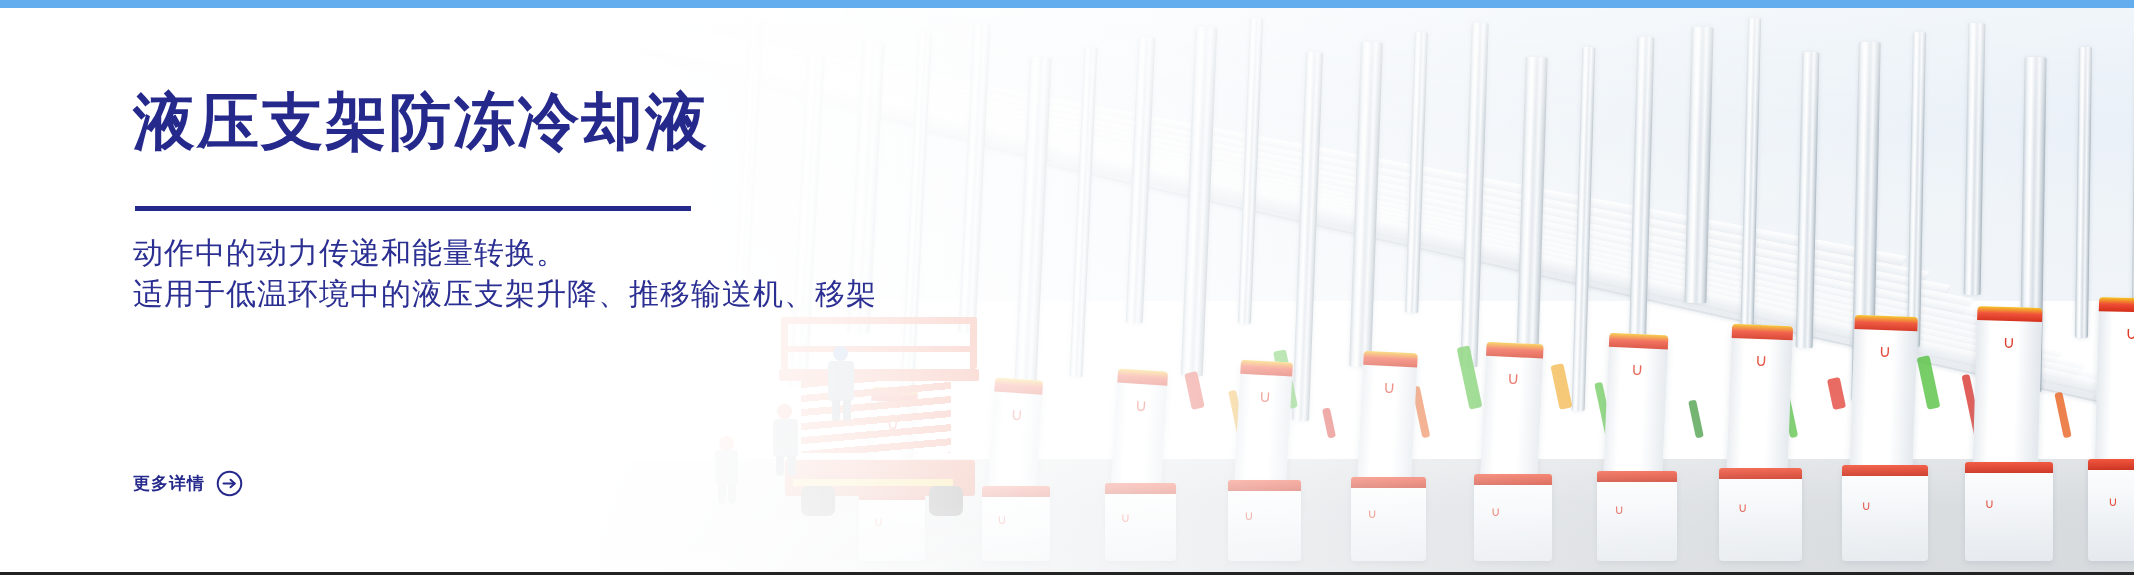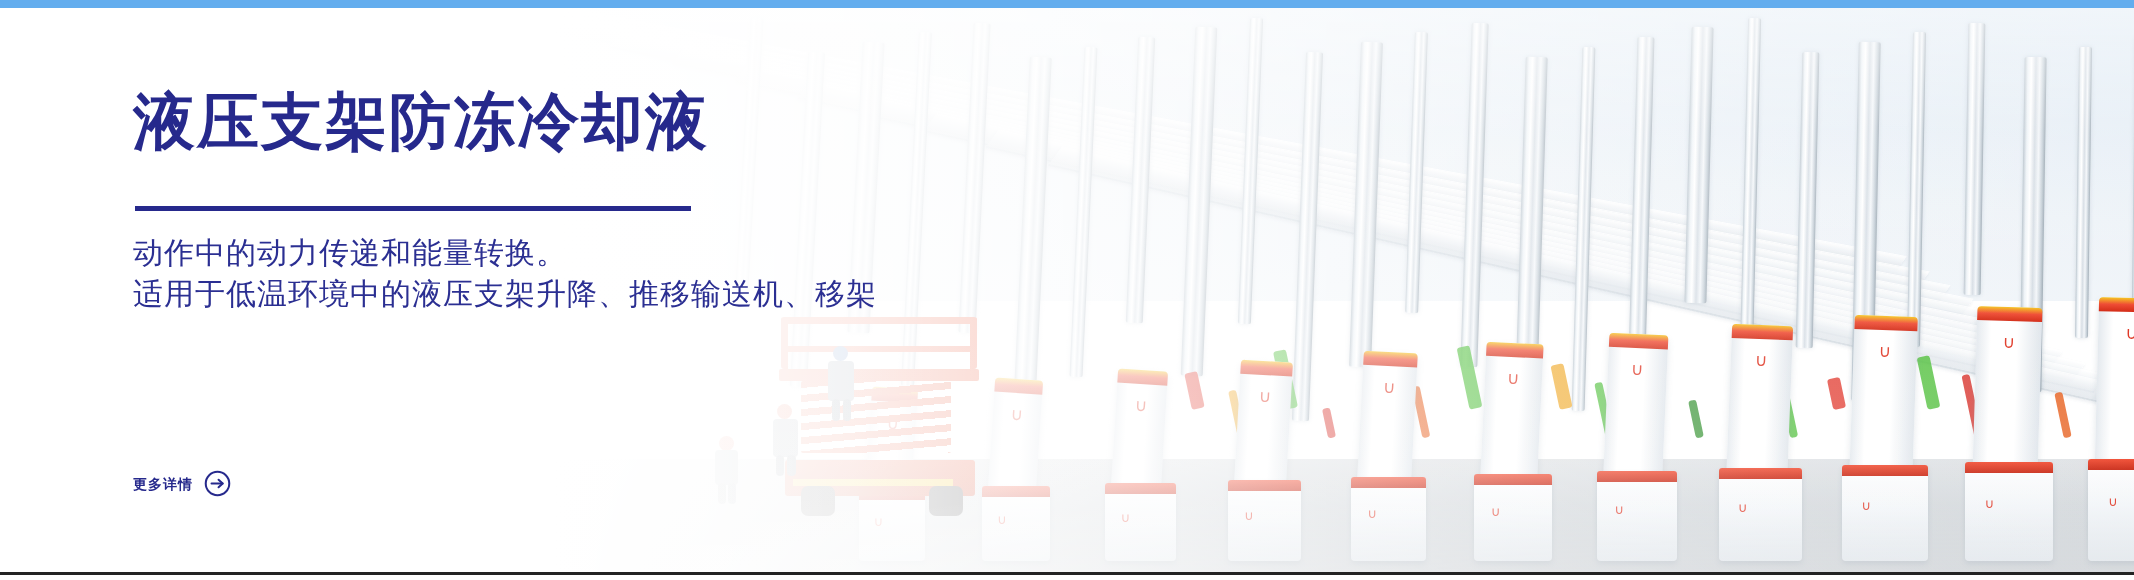--- a/index.html
+++ b/index.html
@@ -201,21 +201,21 @@
     white-space:nowrap;
   }
   .subtitle .line{ display:block; }
 
   .more-link{
     position:absolute; top:470px; left:0;
     display:flex; align-items:center; gap:11px;
     text-decoration:none; cursor:pointer;
   }
   .more-text{
-    font-size:14px; line-height:26px; font-weight:bold;
+    font-size:17px; line-height:26px; font-weight:bold;
     color:#26298c; letter-spacing:1px; white-space:nowrap;
   }
   .more-arrow{ display:block; width:27px; height:27px; }
 </style>
 </head>
 <body>
 
 <div class="banner">
 
   <div class="top-rule"></div>

